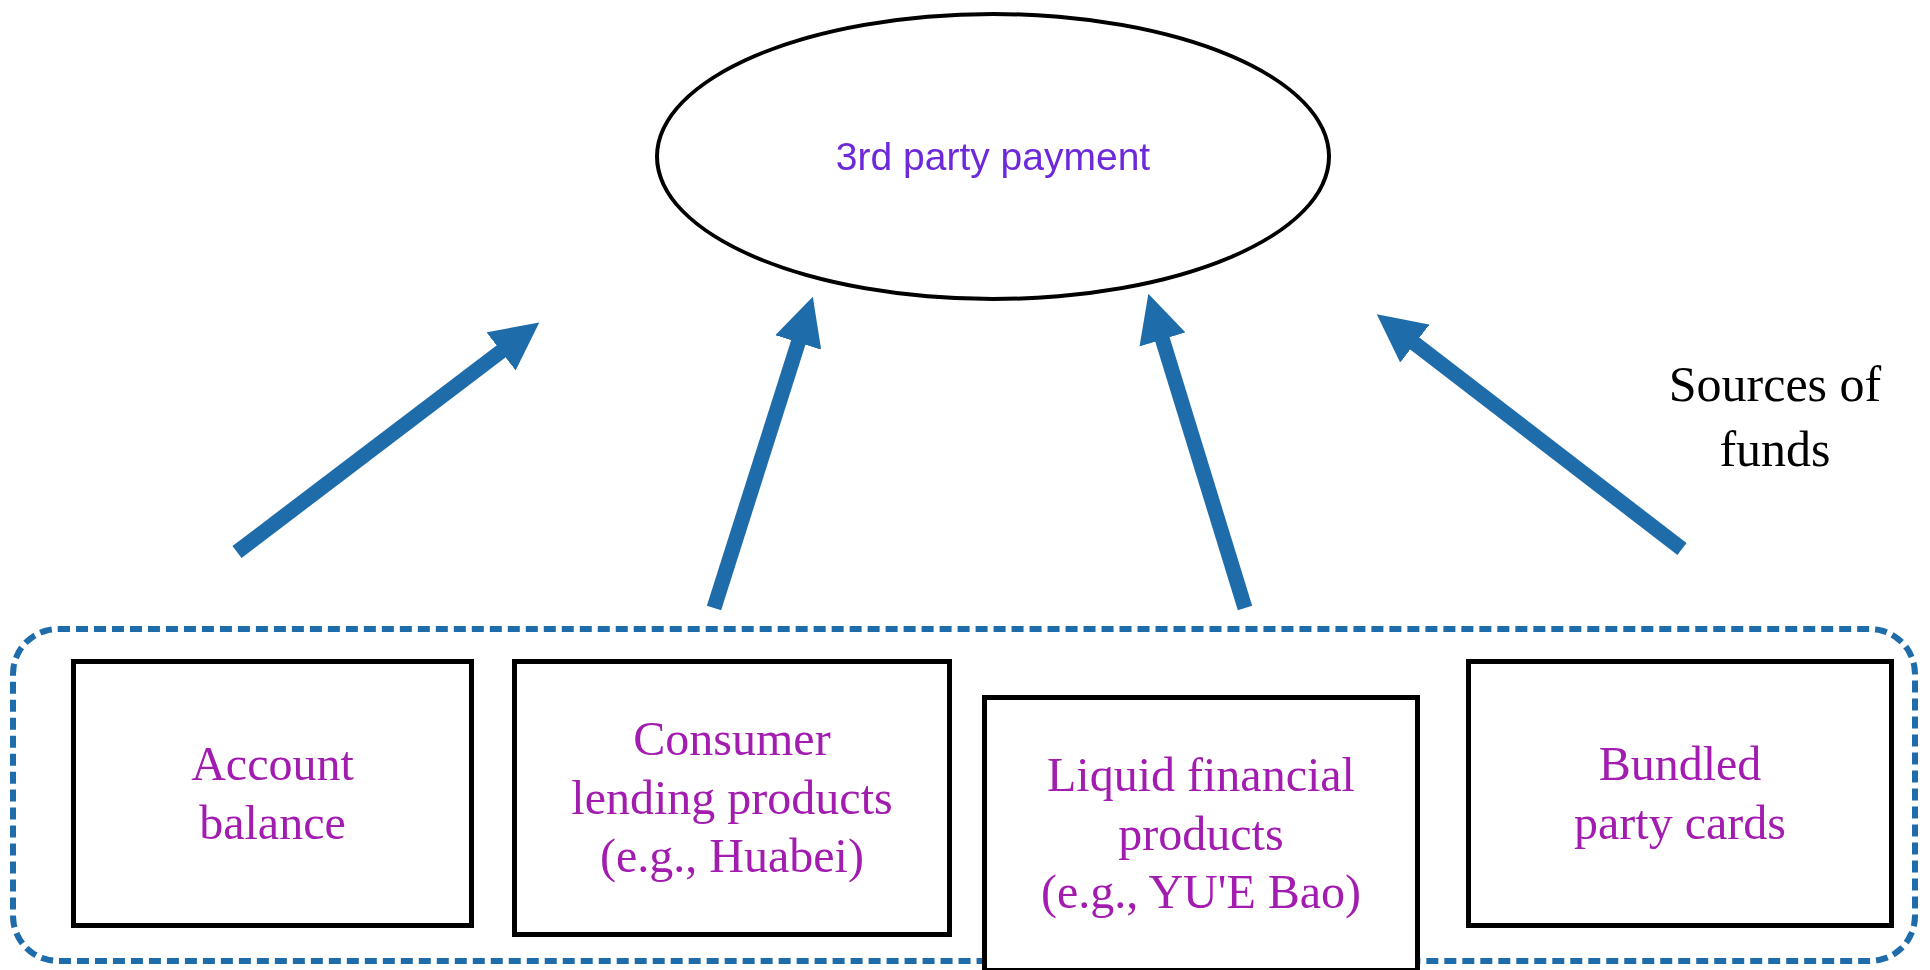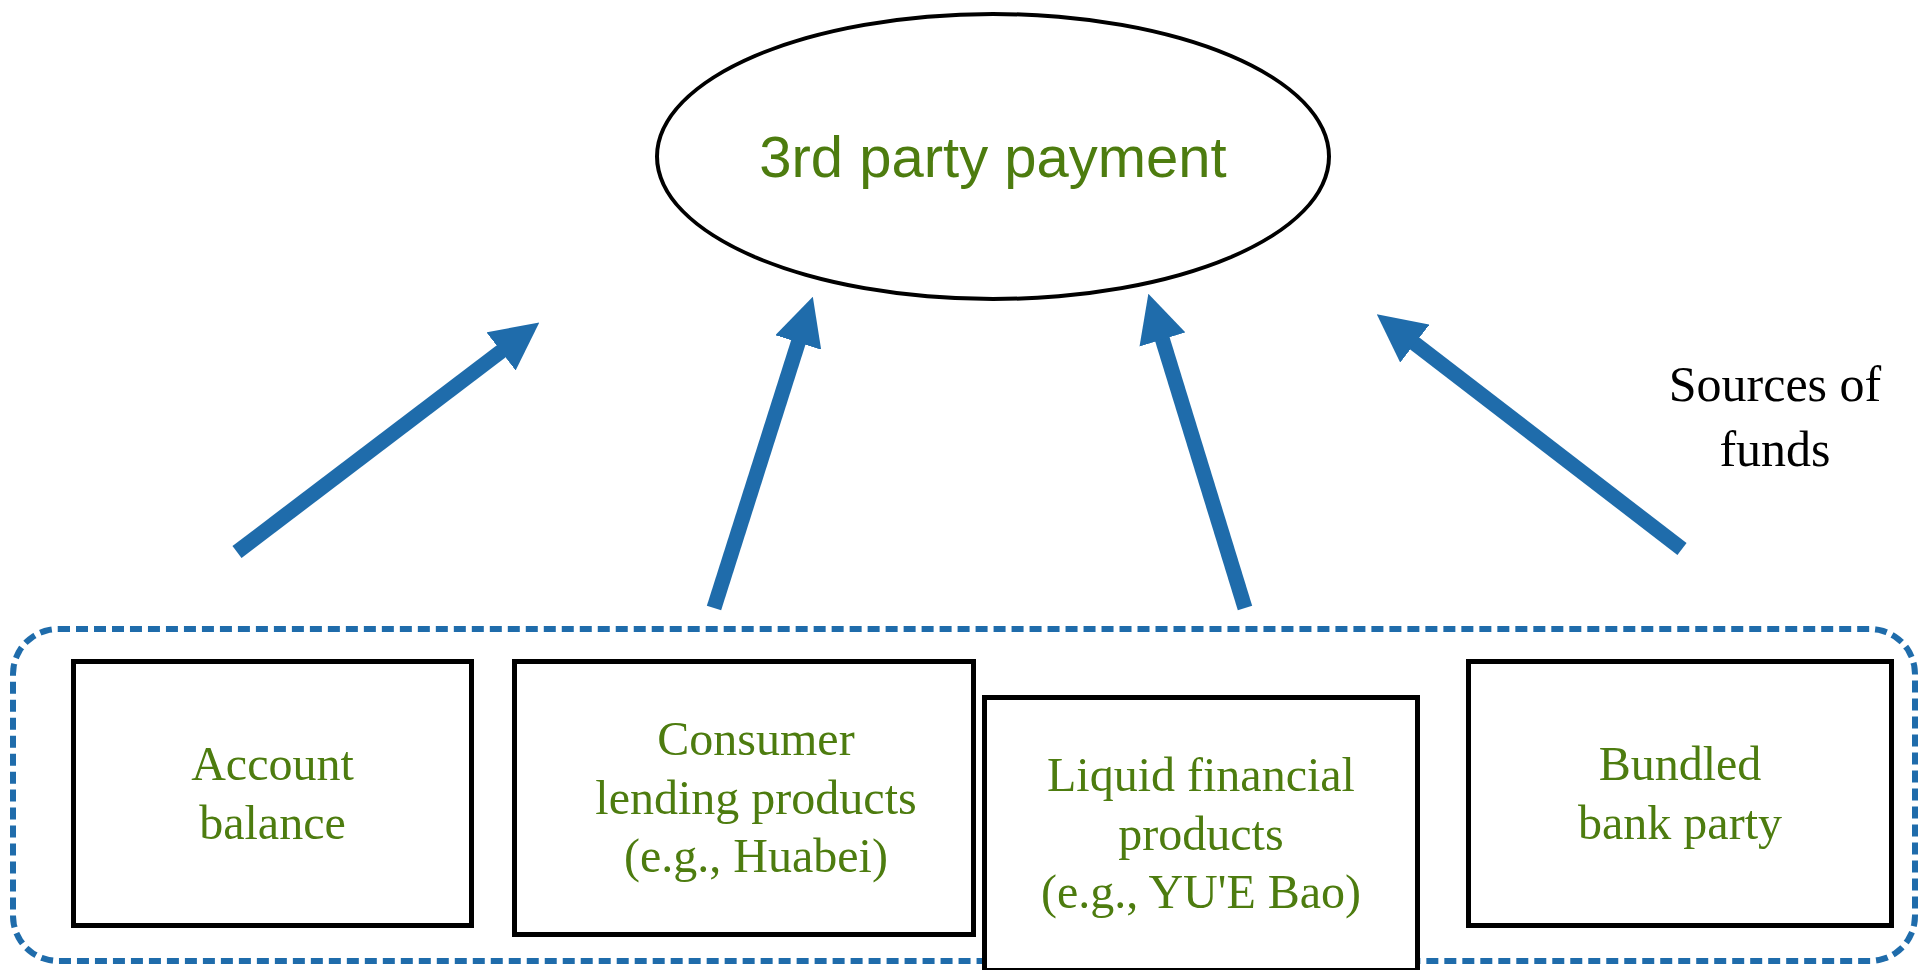--- a/index.html
+++ b/index.html
@@ -42,22 +42,22 @@
     height: 281px;
     border: 4px solid #000000;
     border-radius: 50%;
     background: #ffffff;
     display: flex;
     align-items: center;
     justify-content: center;
   }
   .ellipse-label {
     font-family: "Liberation Sans", sans-serif;
-    font-size: 58px;
-    color: #4d7c0f;
+    font-size: 39px;
+    color: #6d28d9;
     white-space: pre-line;
     text-align: center;
   }
 
   
   .side-label {
     position: absolute;
     left: 1615px;
     top: 352px;
     width: 320px;
@@ -87,25 +87,25 @@
     border: 5px solid #000000;
     background: #ffffff;
     display: flex;
     align-items: center;
     justify-content: center;
     text-align: center;
   }
   .source-box .box-label {
     font-size: 48px;
     line-height: 1.22;
-    color: #4d7c0f;
+    color: #a21caf;
     white-space: pre-line;
   }
   #box-0 { left: 71px;   top: 659px; width: 393px; height: 259px; }
-  #box-1 { left: 512px;  top: 659px; width: 430px; height: 268px; padding-left: 24px; }
+  #box-1 { left: 512px;  top: 659px; width: 430px; height: 268px; }
   #box-2 { left: 982px;  top: 659px; width: 428px; height: 268px; margin-top: 36px; }
   #box-3 { left: 1466px; top: 659px; width: 418px; height: 259px; }
 </style>
 </head>
 <body>
 
 <div id="stage">
 
   <svg id="arrows" viewBox="0 0 1930 970" xmlns="http://www.w3.org/2000/svg">
     <defs>
@@ -148,16 +148,16 @@
   </div>
 
   <div class="source-box" id="box-2">
     <div class="box-label">Liquid financial
 products
 (e.g., YU'E Bao)</div>
   </div>
 
   <div class="source-box" id="box-3">
     <div class="box-label">Bundled
-bank party</div>
+party cards</div>
   </div>
 
 </div>
 
 </body></html>

